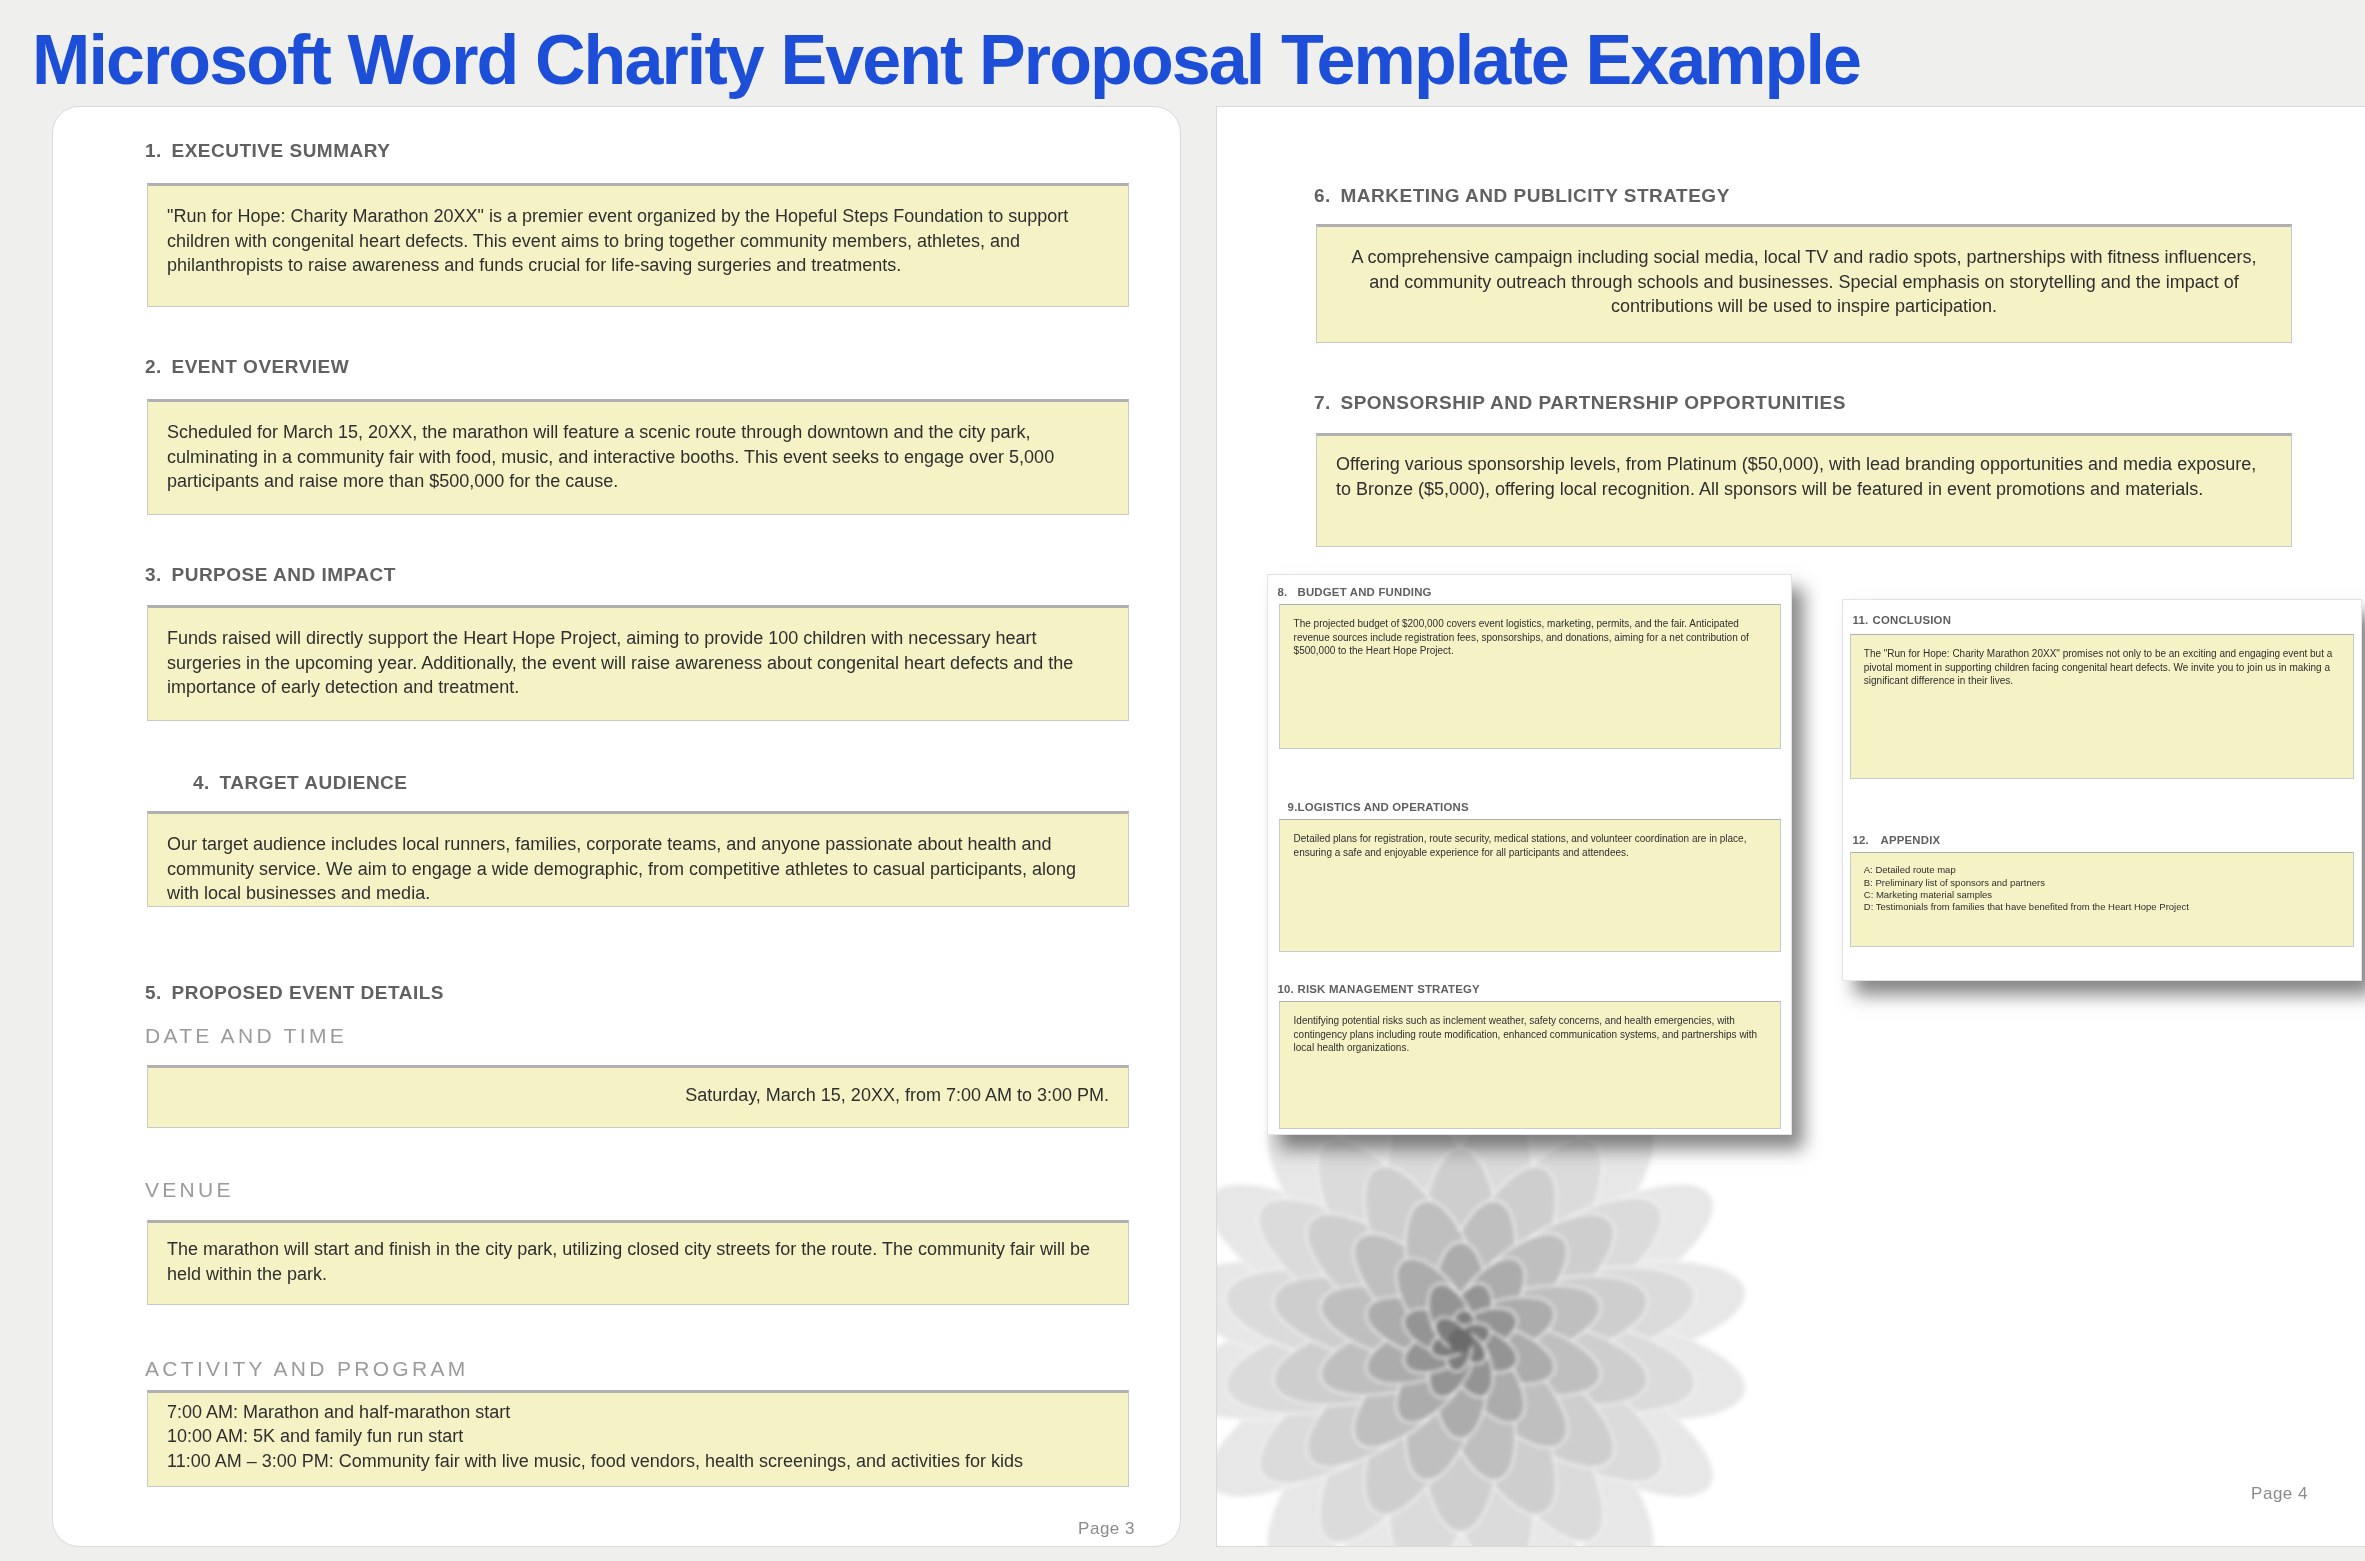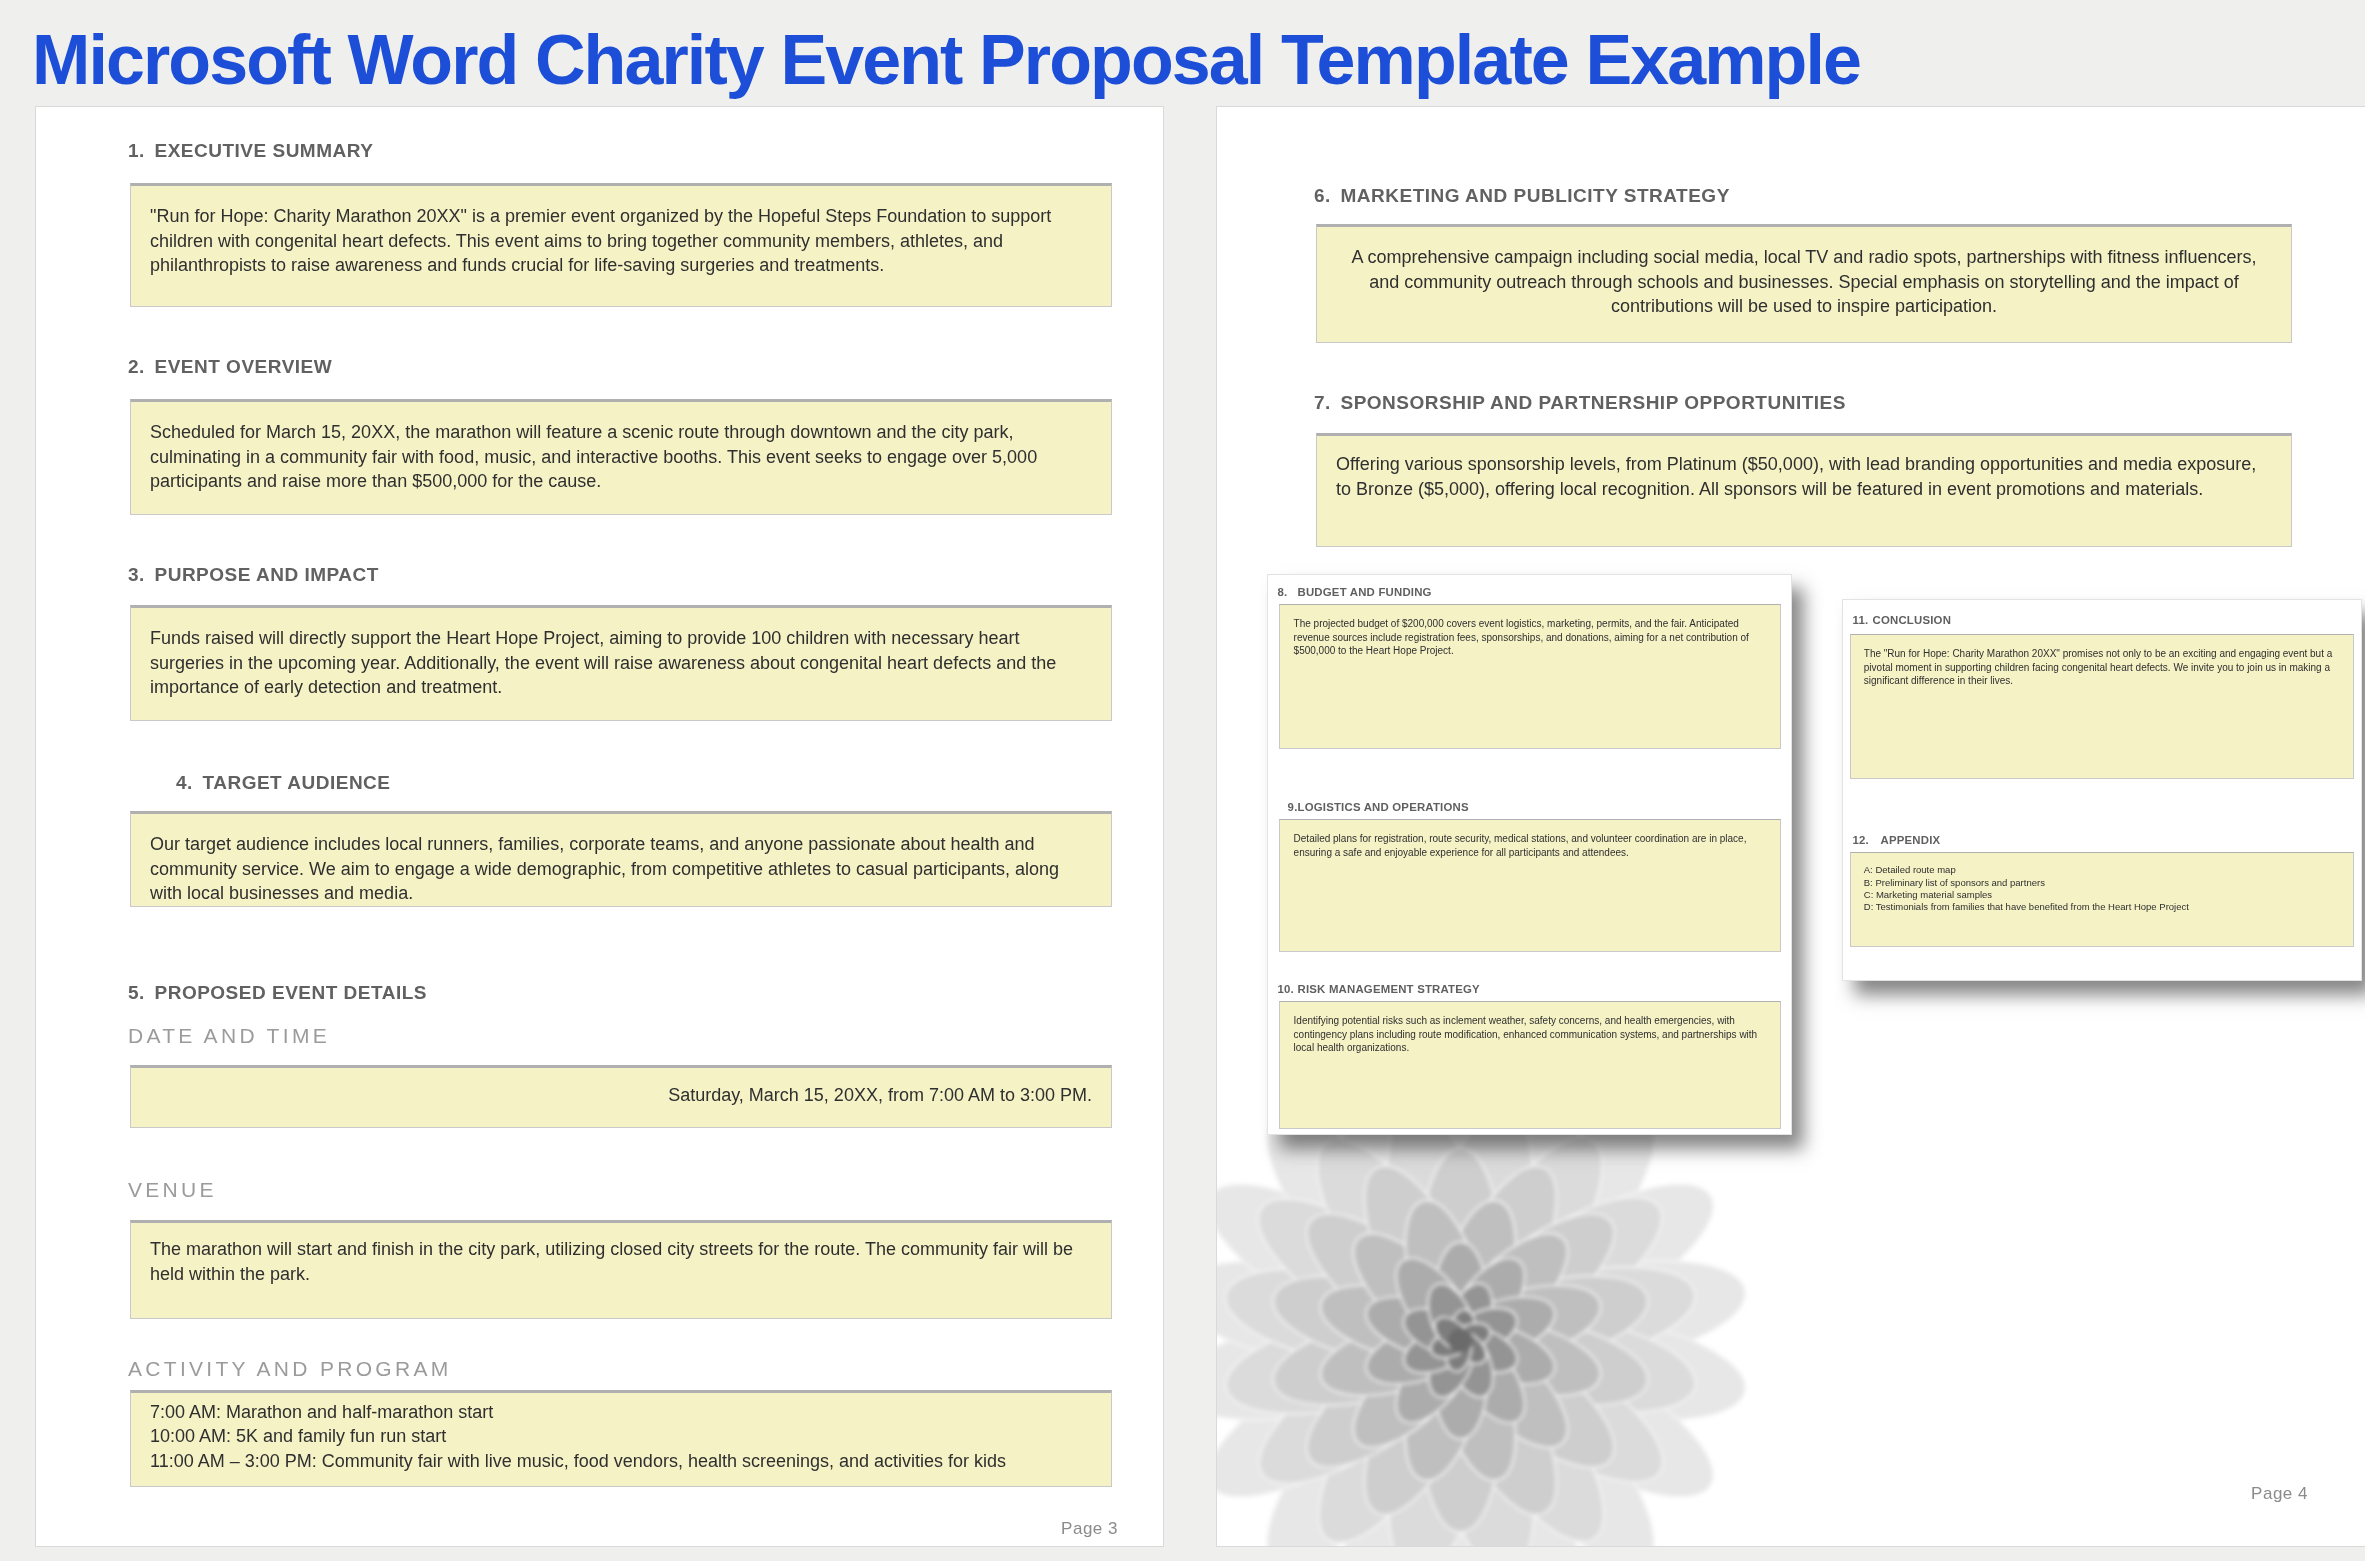--- a/index.html
+++ b/index.html
@@ -10,21 +10,21 @@
   }
   .doc-title{
     position:absolute;left:32px;top:24px;
     font-size:70px;font-weight:bold;letter-spacing:-1.9px;line-height:1.05;
     color:#1d4ed8;white-space:nowrap;
   }
   .page{
     position:absolute;top:106px;height:1441px;background:#ffffff;
     border:0.9px solid #d9d9d9;box-sizing:border-box;overflow:hidden;
   }
-  .page.p3{left:35px;width:1129px;}
+  .page.p3{left:52px;width:1129px;border-radius:27px;}
   .page.p4{left:1216px;width:1162px;}
   .sec-h{
     position:absolute;font-weight:bold;font-size:19px;color:#616161;
     letter-spacing:0.5px;white-space:nowrap;line-height:1.1;
   }
   .sec-h .num{display:inline-block;min-width:26.5px;}
   .sub-h{
     position:absolute;font-size:21px;font-weight:400;color:#9b9b9b;
     letter-spacing:3.3px;white-space:nowrap;line-height:1.1;
   }
@@ -87,21 +87,21 @@
     <div class="ybox" style="left:94px;top:704px;width:982px;height:96px;">Our target audience includes local runners, families, corporate teams, and anyone passionate about health and community service. We aim to engage a wide demographic, from competitive athletes to casual participants, along with local businesses and media.</div>
 
     <div class="sec-h" style="left:92px;top:876px;">
       <span class="num">5.</span><span>PROPOSED EVENT DETAILS</span>
     </div>
 
     <div class="sub-h" style="left:92px;top:917px;">DATE AND TIME</div>
     <div class="ybox" style="left:94px;top:958px;width:982px;height:63px;padding-top:15px;text-align:right;">Saturday, March 15, 20XX, from 7:00 AM to 3:00 PM.</div>
 
     <div class="sub-h" style="left:92px;top:1071px;">VENUE</div>
-    <div class="ybox" style="left:94px;top:1113px;width:982px;height:99px;padding-top:14px;">The marathon will start and finish in the city park, utilizing closed city streets for the route. The community fair will be held within the park.</div>
+    <div class="ybox" style="left:94px;top:1113px;width:982px;height:85px;padding-top:14px;">The marathon will start and finish in the city park, utilizing closed city streets for the route. The community fair will be held within the park.</div>
 
     <div class="sub-h" style="left:92px;top:1250px;">ACTIVITY AND PROGRAM</div>
     <div class="ybox" style="left:94px;top:1283px;width:982px;height:97px;padding-top:6.6px;">7:00 AM: Marathon and half-marathon start
 10:00 AM: 5K and family fun run start
 11:00 AM – 3:00 PM: Community fair with live music, food vendors, health screenings, and activities for kids</div>
 
     <div class="footer" style="right:45px;top:1412px;">Page 3</div>
   </div>
 
   <div class="page p4">

